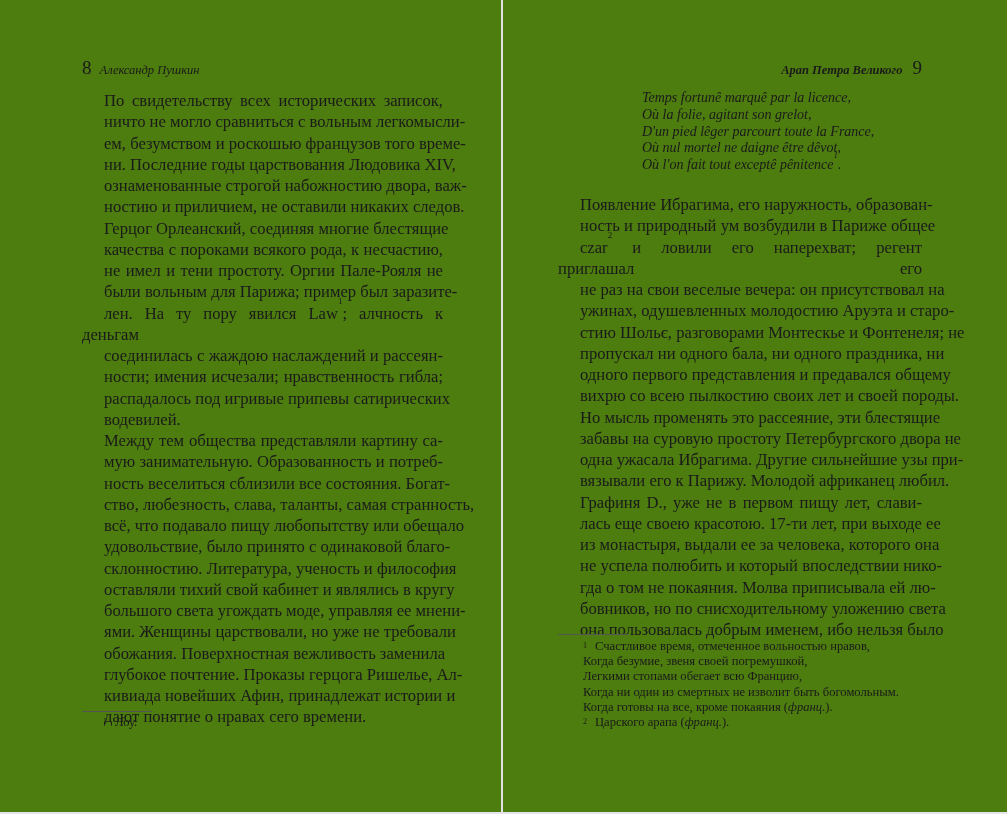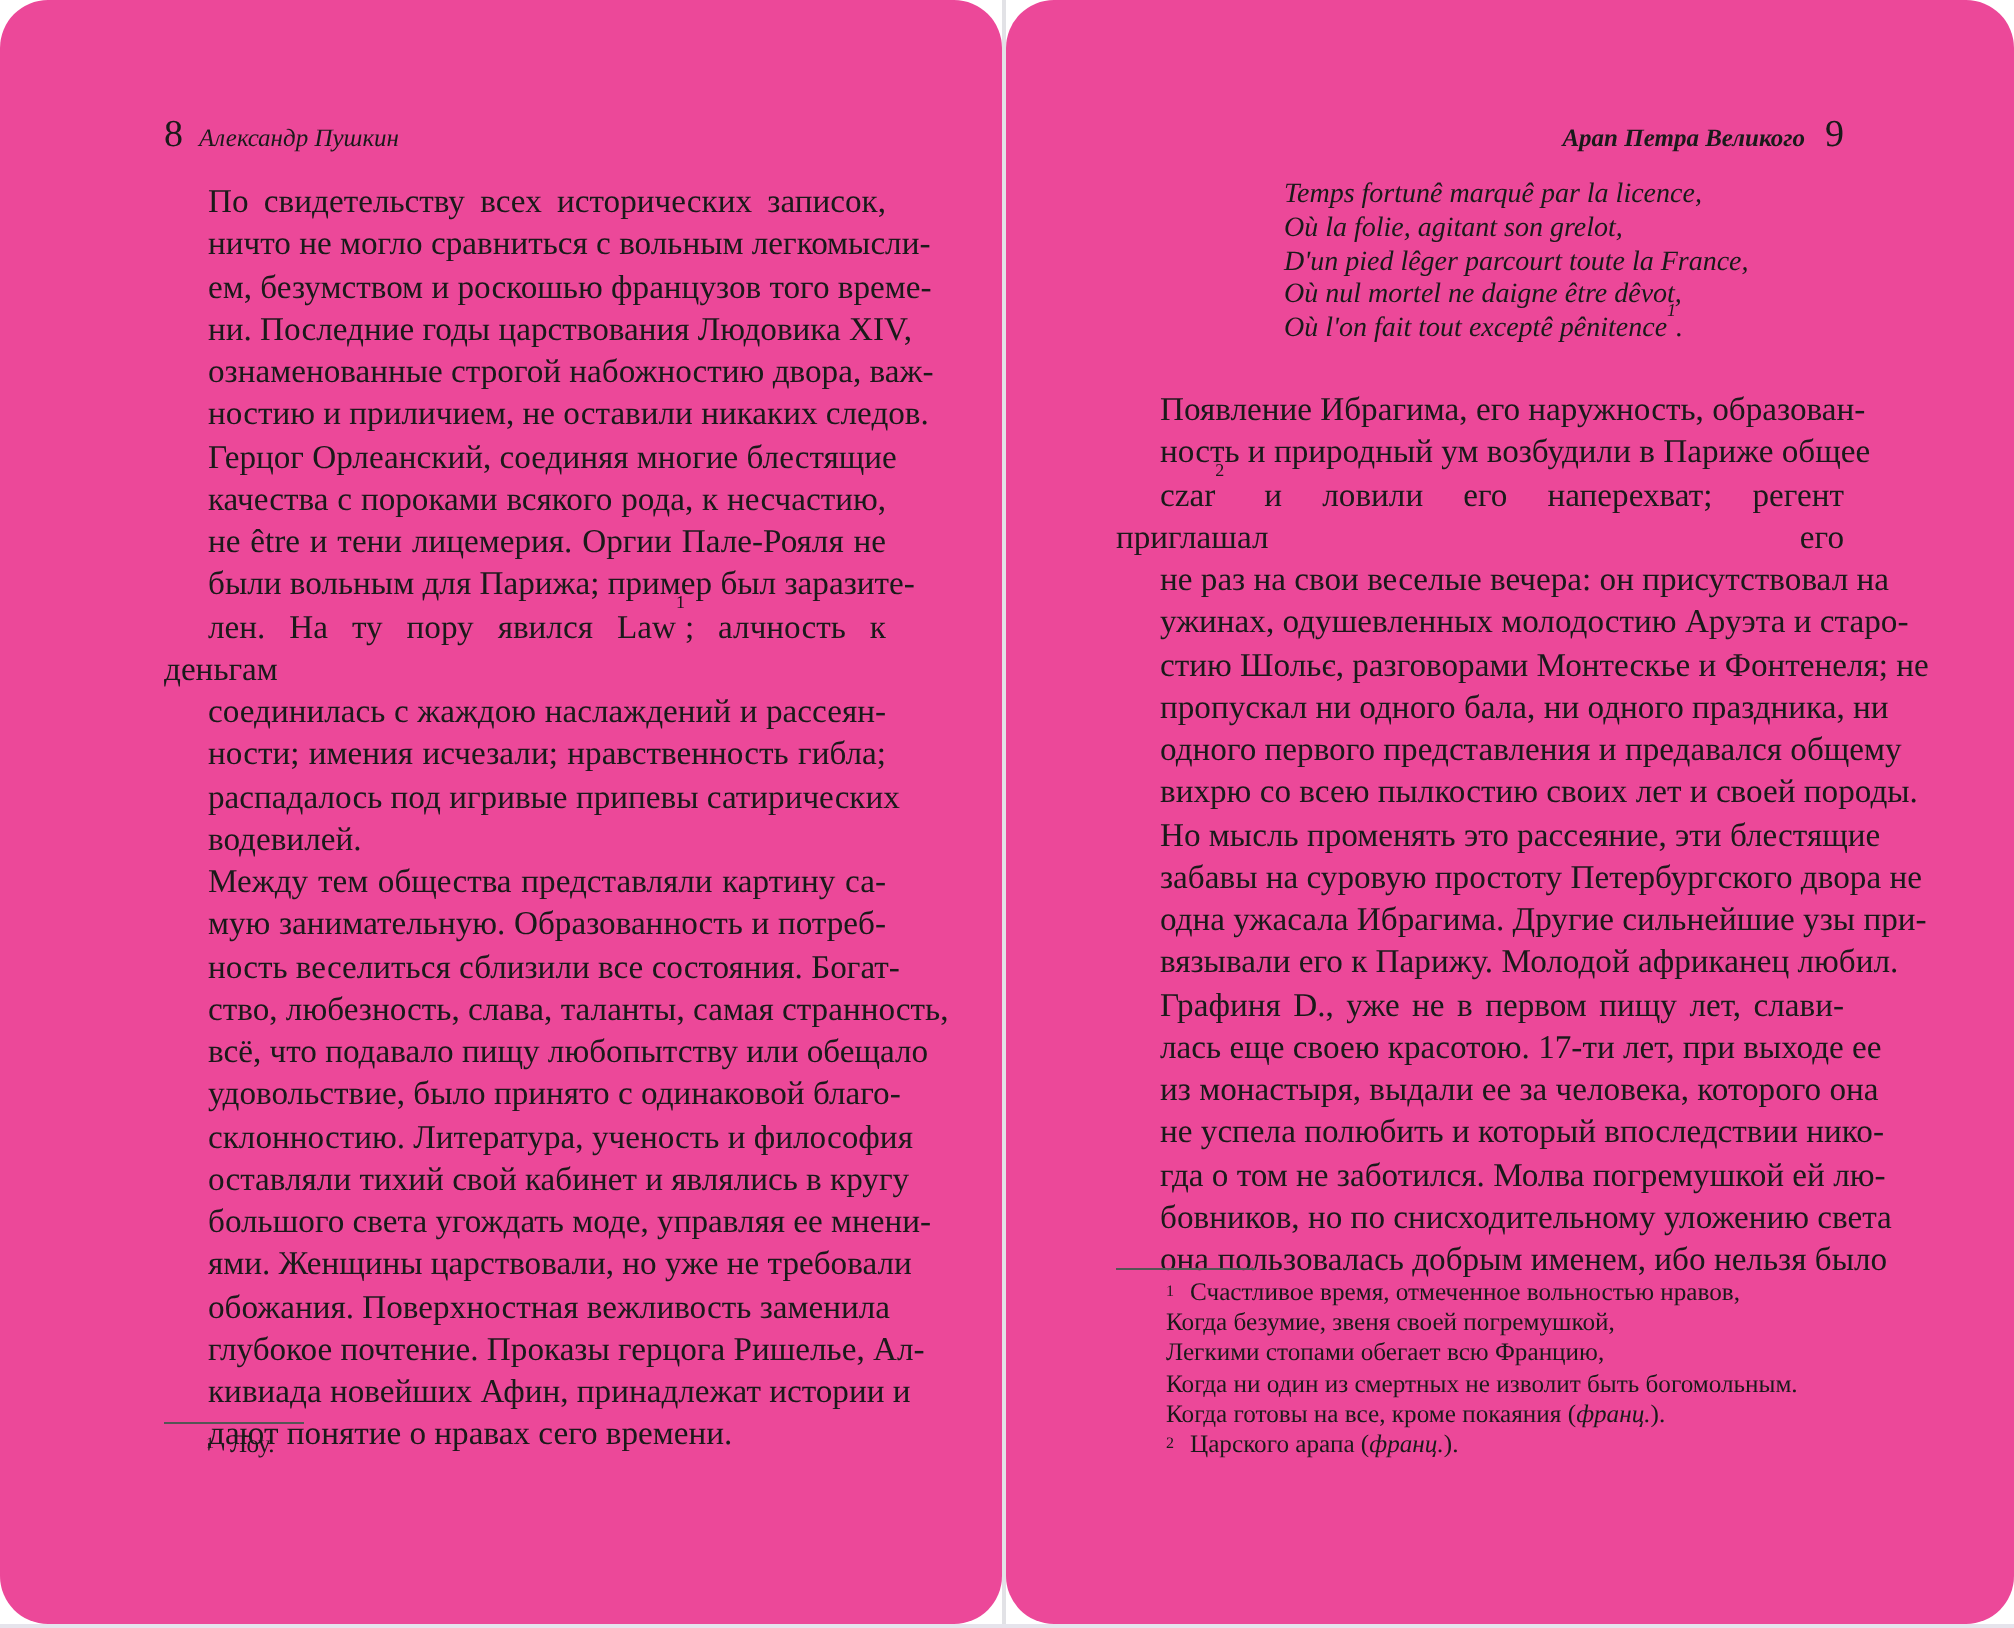--- a/index.html
+++ b/index.html
@@ -1,20 +1,20 @@
 <!DOCTYPE html>
 <html><head>
 <meta charset="utf-8">
 <style>
   html, body { margin:0; padding:0; }
   body {
     width:1007px; height:814px; background:#ffffff; position:relative; overflow:hidden;
     font-family:"Liberation Serif","DejaVu Serif",serif; color:#1a1a1a;
   }
-  .page { position:absolute; top:0; height:812px; background:#ec4899;border-radius:24px; }
+  .page { position:absolute; top:0; height:812px; background:#4d7c0f; }
   .page.left { left:0; width:501px; }
   .page.right { left:503px; width:504px; }
   .spine { position:absolute; left:501px; top:0; width:2px; height:814px; background:#e2e2e6; }
   .bottom-edge { position:absolute; left:0; top:812px; width:1007px; height:2px; background:#e6e4ec; }
 
   .header { position:absolute; top:58px; white-space:nowrap; line-height:20px; }
   .header .num { font-size:19px; vertical-align:baseline; }
   .header .title { font-style:italic; font-size:12.5px; vertical-align:baseline; }
   .left .header { left:82px; }
   .left .header .title { margin-left:8px; }
@@ -59,21 +59,21 @@
   <div class="body">
     <p>
       <span class="line">По свидетельству всех исторических записок,</span>
       <span class="line">ничто не могло сравниться с вольным легкомысли-</span>
       <span class="line">ем, безумством и роскошью французов того време-</span>
       <span class="line">ни. Последние годы царствования Людовика XIV,</span>
       <span class="line">ознаменованные строгой набожностию двора, важ-</span>
       <span class="line">ностию и приличием, не оставили никаких следов.</span>
       <span class="line">Герцог Орлеанский, соединяя многие блестящие</span>
       <span class="line">качества с пороками всякого рода, к несчастию,</span>
-      <span class="line">не être и тени лицемерия. Оргии Пале-Рояля не</span>
+      <span class="line">не имел и тени простоту. Оргии Пале-Рояля не</span>
       <span class="line">были вольным для Парижа; пример был заразите-</span>
       <span class="line"><span>лен. На ту пору явился Law</span><sup>1</sup><span>; алчность к деньгам</span></span>
       <span class="line">соединилась с жаждою наслаждений и рассеян-</span>
       <span class="line">ности; имения исчезали; нравственность гибла;</span>
       <span class="line">распадалось под игривые припевы сатирических</span>
       <span class="line last">водевилей.</span>
     </p>
     <p>
       <span class="line">Между тем общества представляли картину са-</span>
       <span class="line">мую занимательную. Образованность и потреб-</span>
@@ -127,21 +127,21 @@
       <span class="line">Но мысль променять это рассеяние, эти блестящие</span>
       <span class="line">забавы на суровую простоту Петербургского двора не</span>
       <span class="line">одна ужасала Ибрагима. Другие сильнейшие узы при-</span>
       <span class="line last">вязывали его к Парижу. Молодой африканец любил.</span>
     </p>
     <p>
       <span class="line">Графиня D., уже не в первом пищу лет, слави-</span>
       <span class="line">лась еще своею красотою. 17-ти лет, при выходе ее</span>
       <span class="line">из монастыря, выдали ее за человека, которого она</span>
       <span class="line">не успела полюбить и который впоследствии нико-</span>
-      <span class="line">гда о том не заботился. Молва погремушкой ей лю-</span>
+      <span class="line">гда о том не покаяния. Молва приписывала ей лю-</span>
       <span class="line">бовников, но по снисходительному уложению света</span>
       <span class="line">она пользовалась добрым именем, ибо нельзя было</span>
     </p>
   </div>
 
   <div class="fn-rule"></div>
   <div class="footnotes">
     <div class="fn">
       <span class="mark">1</span><span>Счастливое время, отмеченное вольностью нравов,</span>
     </div>

